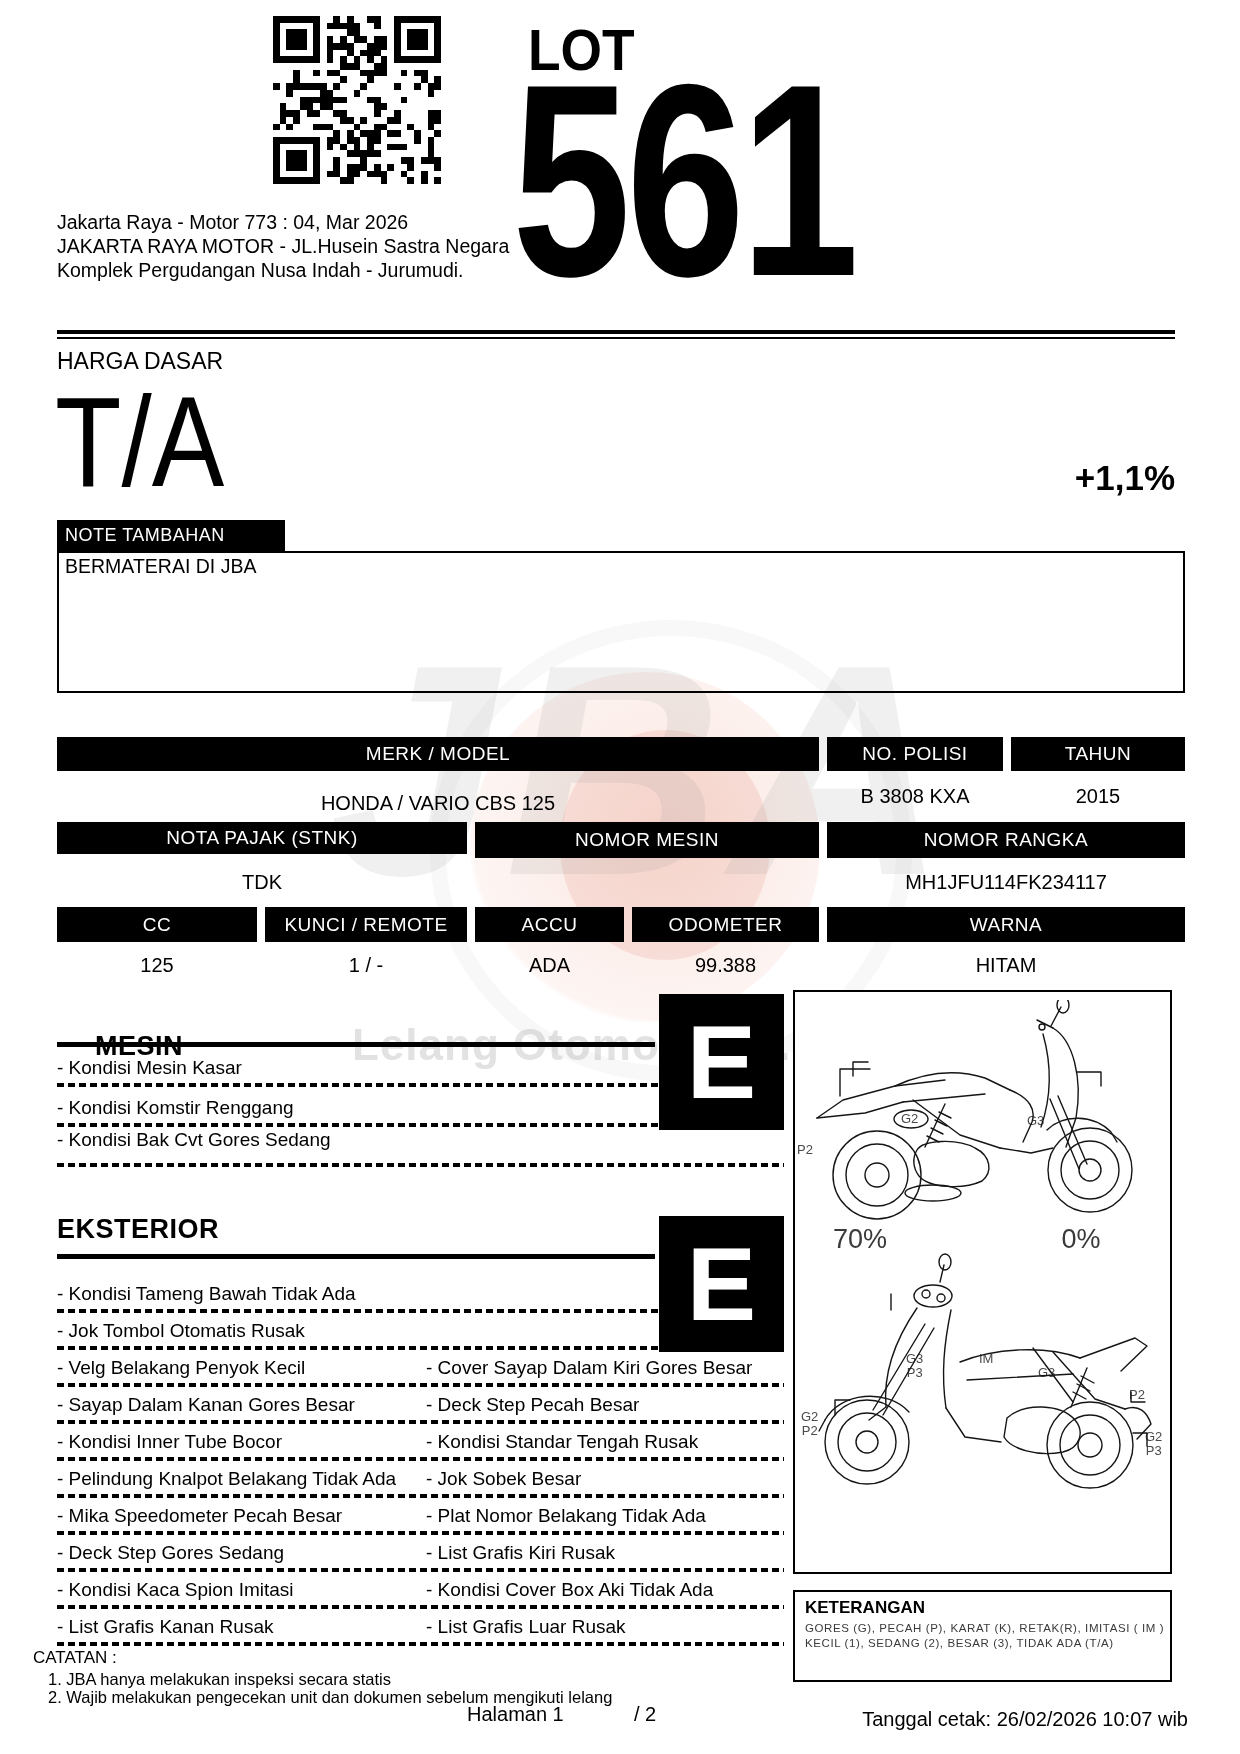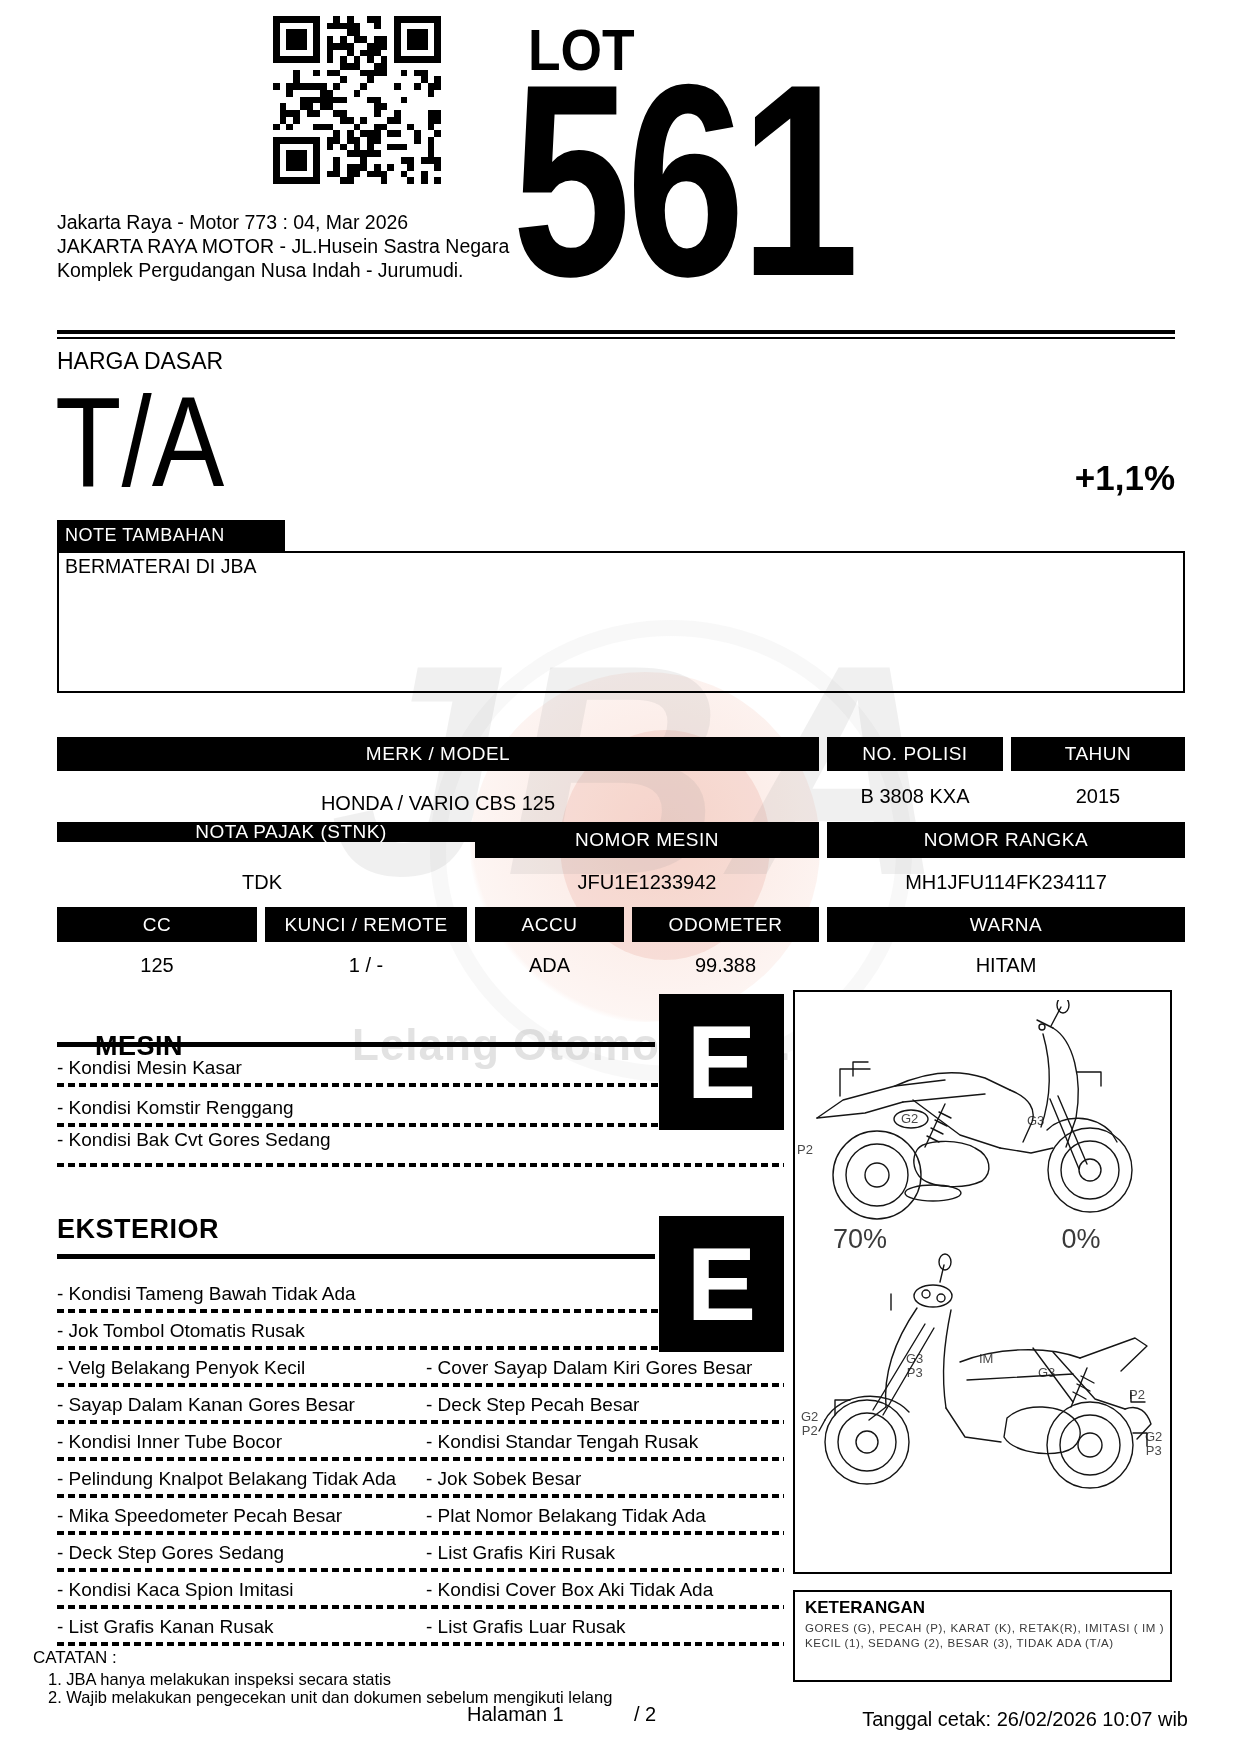--- a/index.html
+++ b/index.html
@@ -344,25 +344,24 @@
     <div style="padding:2px 6px;font-size:19.5px;">BERMATERAI DI JBA</div>
   </div>
 
   <div class="bar" style="left:57px;top:737px;width:762px;height:34px;">MERK / MODEL</div>
   <div class="bar" style="left:827px;top:737px;width:176px;height:34px;">NO. POLISI</div>
   <div class="bar" style="left:1011px;top:737px;width:174px;height:34px;">TAHUN</div>
   <div class="val" style="left:57px;top:771px;width:762px;height:64px;">HONDA / VARIO CBS 125</div>
   <div class="val" style="left:827px;top:771px;width:176px;height:50px;">B 3808 KXA</div>
   <div class="val" style="left:1011px;top:771px;width:174px;height:50px;">2015</div>
 
-  <div class="bar" style="left:57px;top:822px;width:410px;height:20px;padding-left:29px;">NOTA PAJAK (STNK)</div>
+  <div class="bar" style="left:57px;top:822px;width:410px;height:32px;">NOTA PAJAK (STNK)</div>
   <div class="bar" style="left:475px;top:822px;width:344px;height:36px;">NOMOR MESIN</div>
   <div class="bar" style="left:827px;top:822px;width:358px;height:36px;">NOMOR RANGKA</div>
   <div class="val" style="left:57px;top:858px;width:410px;height:48px;">TDK</div>
-  <div class="val" style="left:475px;top:858px;width:344px;height:48px;">JFU1E1233942</div>
   <div class="val" style="left:827px;top:858px;width:358px;height:48px;">MH1JFU114FK234117</div>
 
   <div class="bar" style="left:57px;top:907px;width:200px;height:35px;">CC</div>
   <div class="bar" style="left:265px;top:907px;width:202px;height:35px;">KUNCI / REMOTE</div>
   <div class="bar" style="left:475px;top:907px;width:149px;height:35px;">ACCU</div>
   <div class="bar" style="left:632px;top:907px;width:187px;height:35px;">ODOMETER</div>
   <div class="bar" style="left:827px;top:907px;width:358px;height:35px;">WARNA</div>
   <div class="val" style="left:57px;top:942px;width:200px;height:46px;">125</div>
   <div class="val" style="left:265px;top:942px;width:202px;height:46px;">1 / -</div>
   <div class="val" style="left:475px;top:942px;width:149px;height:46px;">ADA</div>

